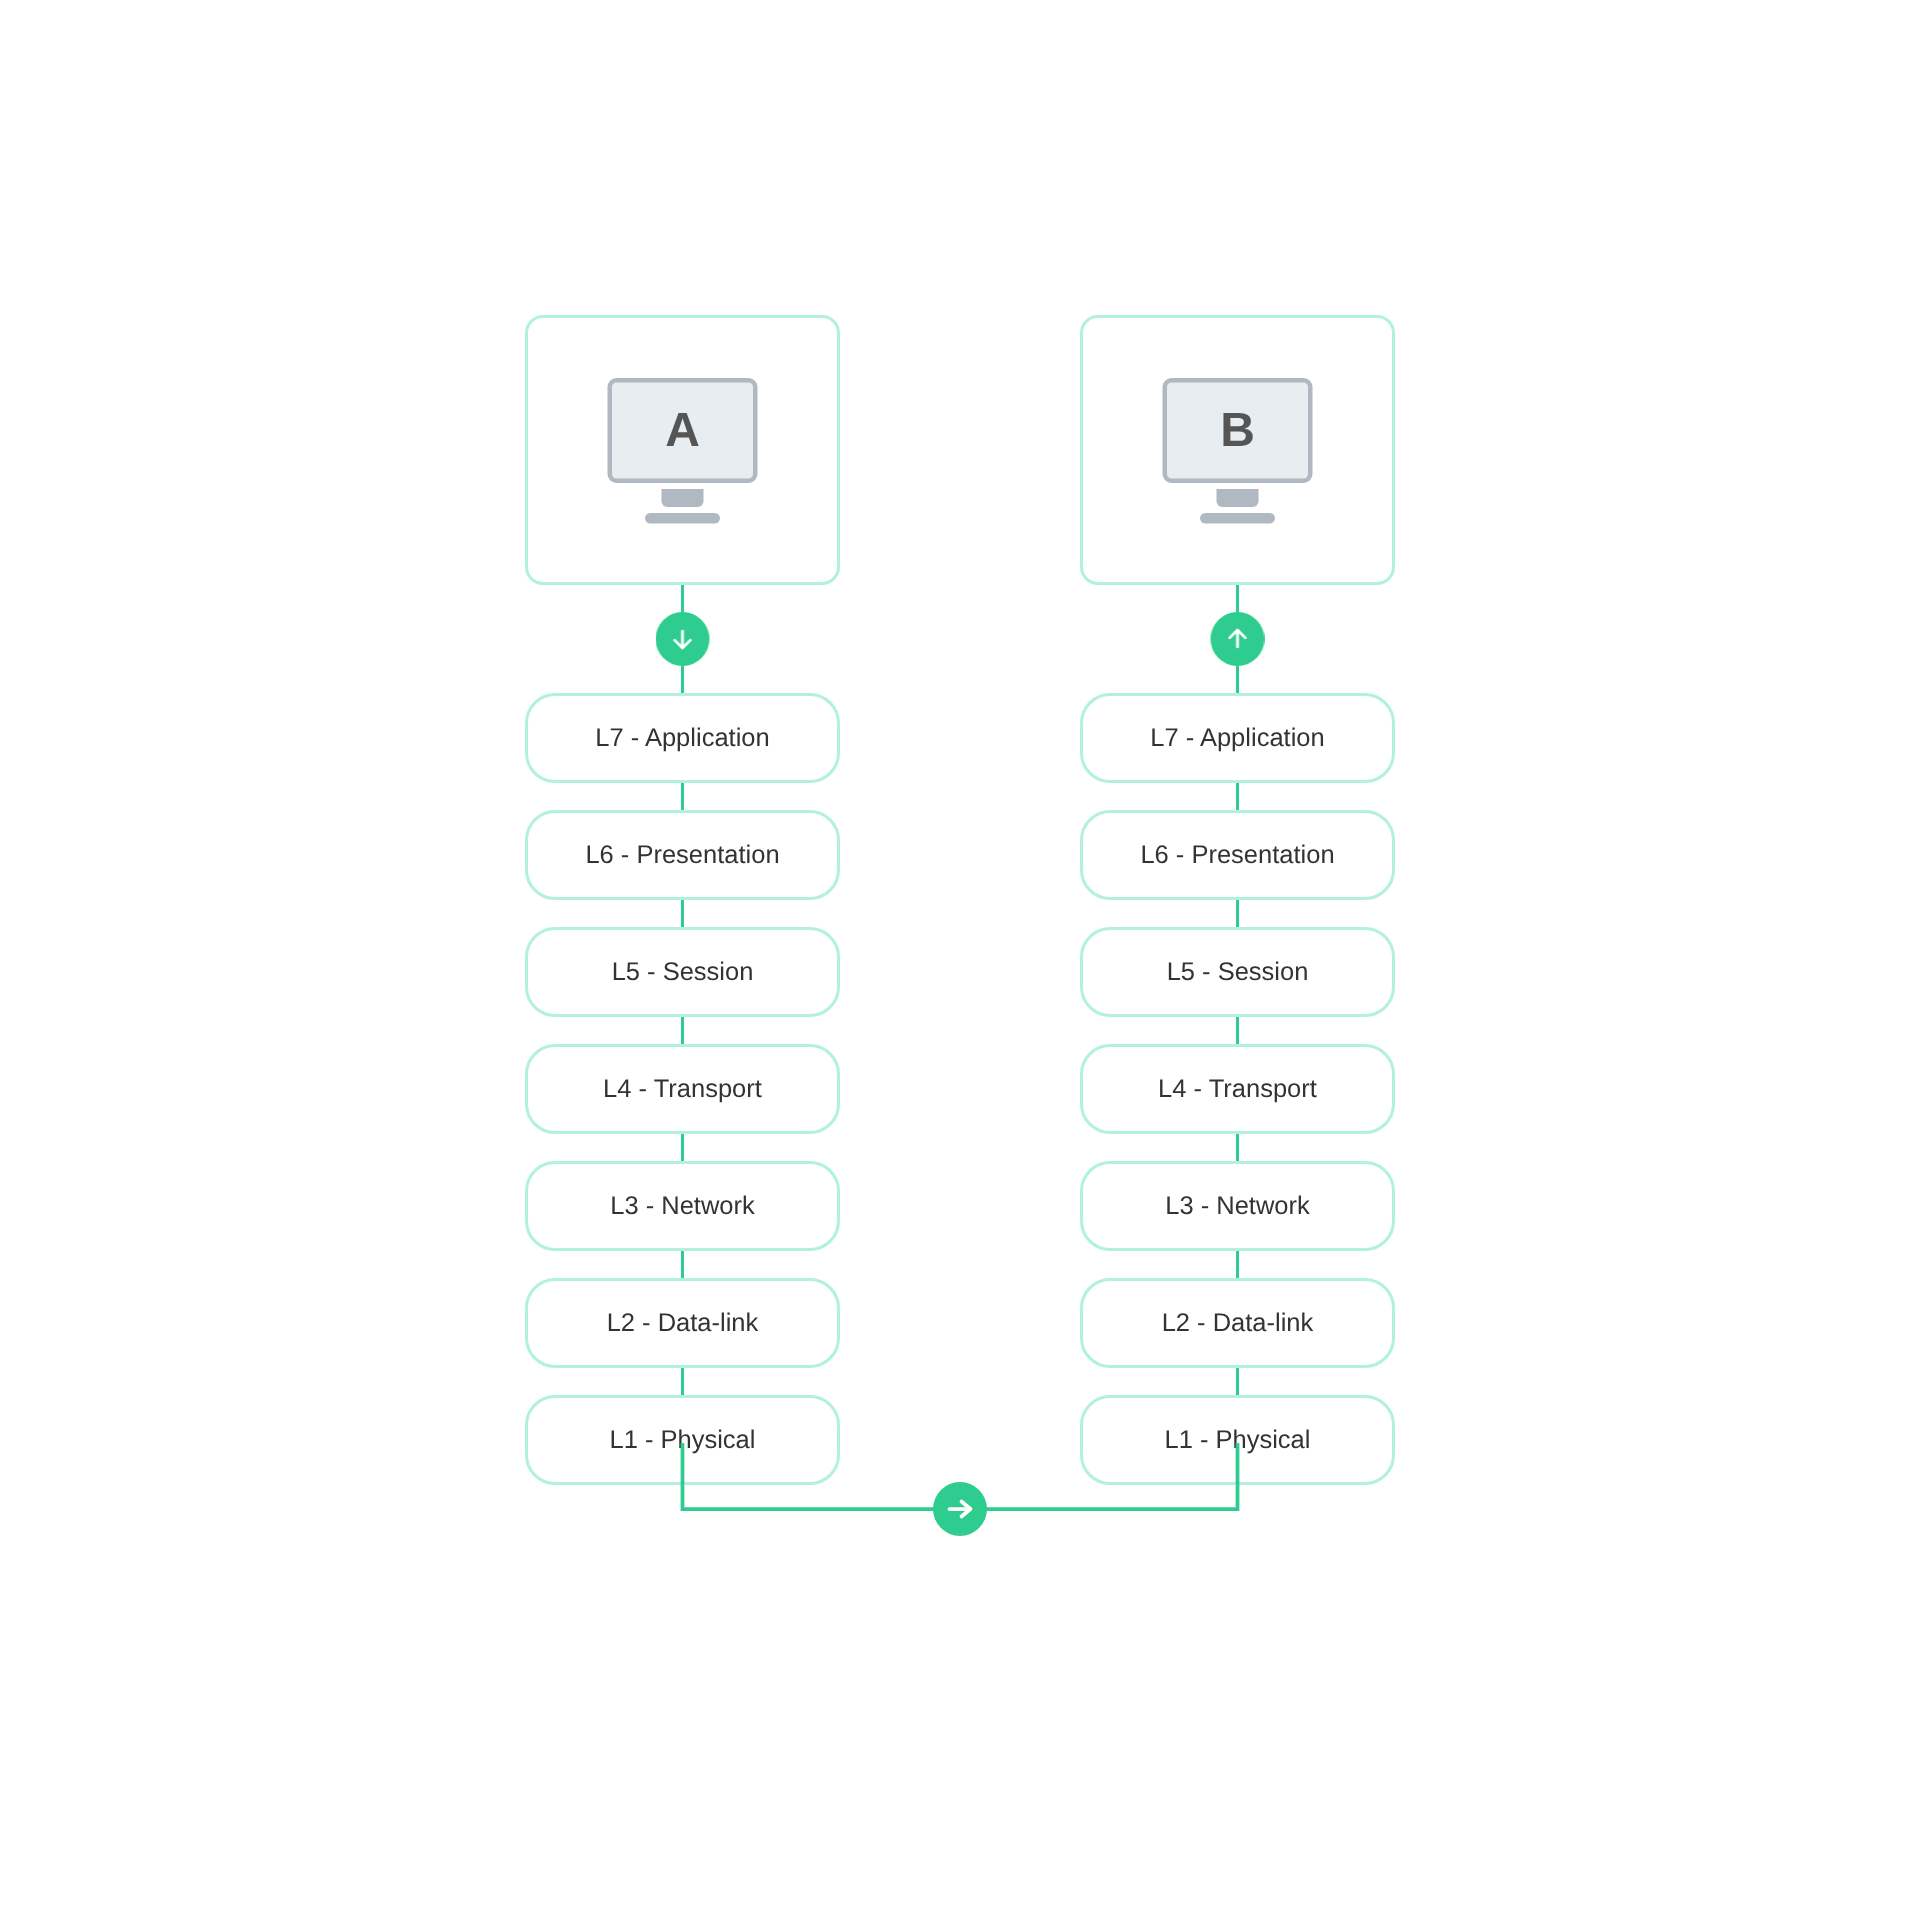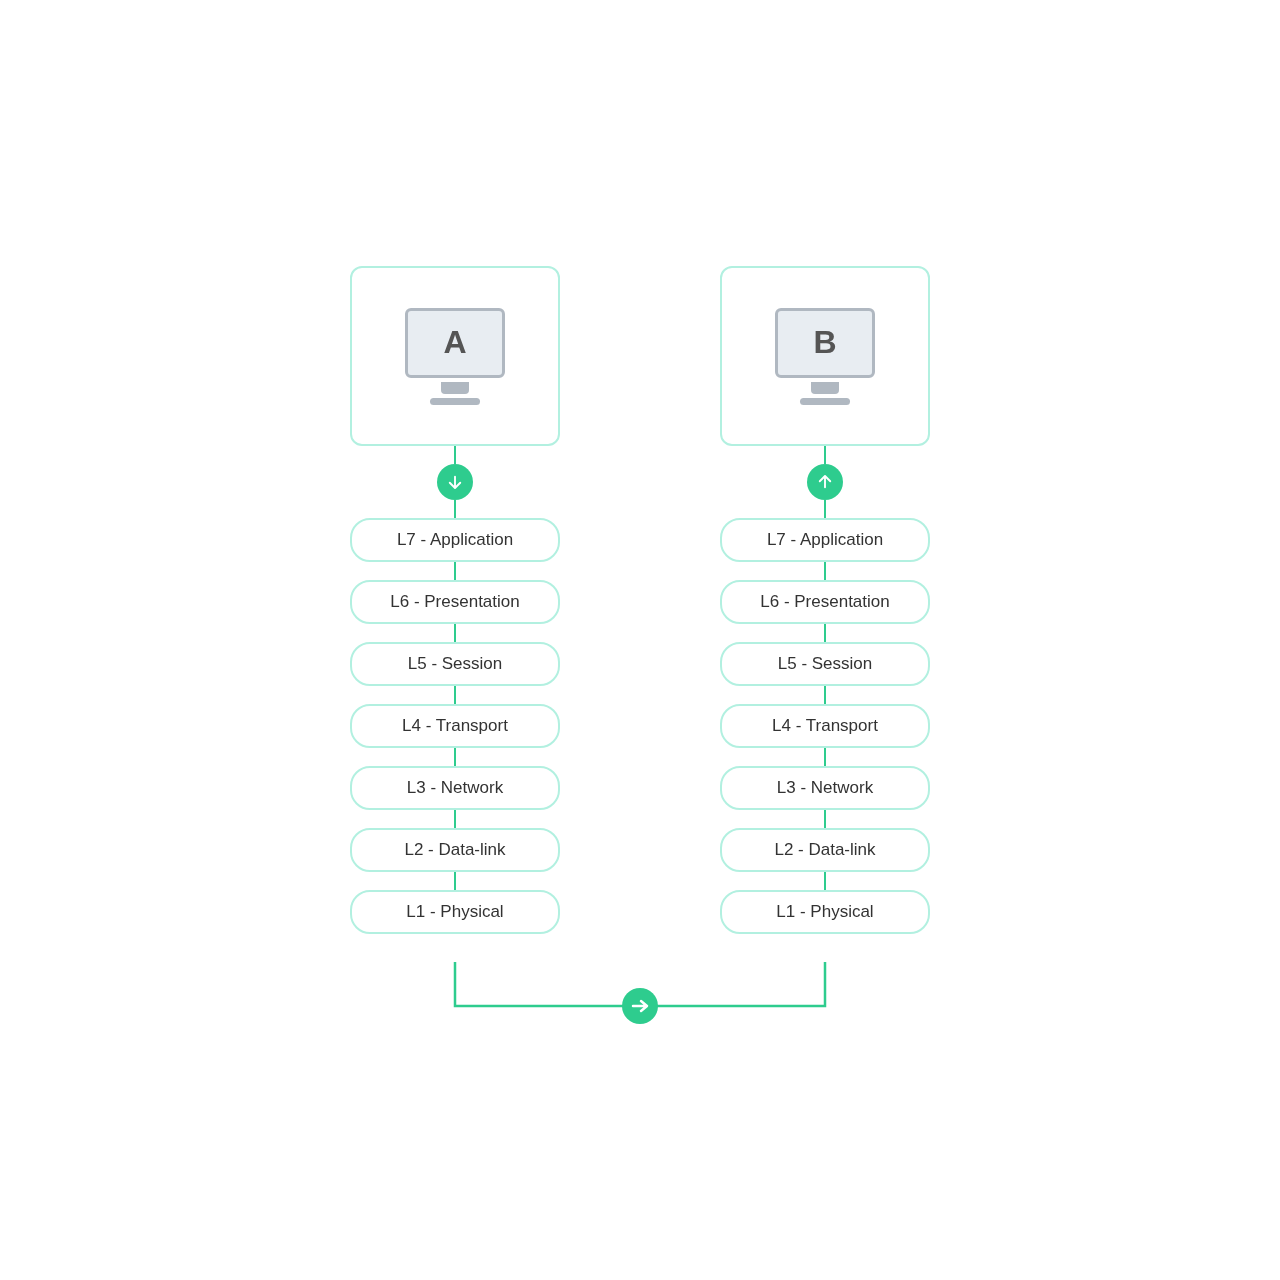--- a/index.html
+++ b/index.html
@@ -94,21 +94,21 @@
       flex-shrink: 0;
       z-index: 2;
     }
     .arrow-circle svg {
       width: 18px;
       height: 18px;
     }
     
     .layer-box {
       width: 210px;
-      height: 44px;
+      height: 60px;
       border: 2px solid #b2f0e0;
       border-radius: 20px;
       background: #fff;
       display: flex;
       align-items: center;
       justify-content: center;
     }
     .layer-label {
       font-size: 17px;
       color: #333;

